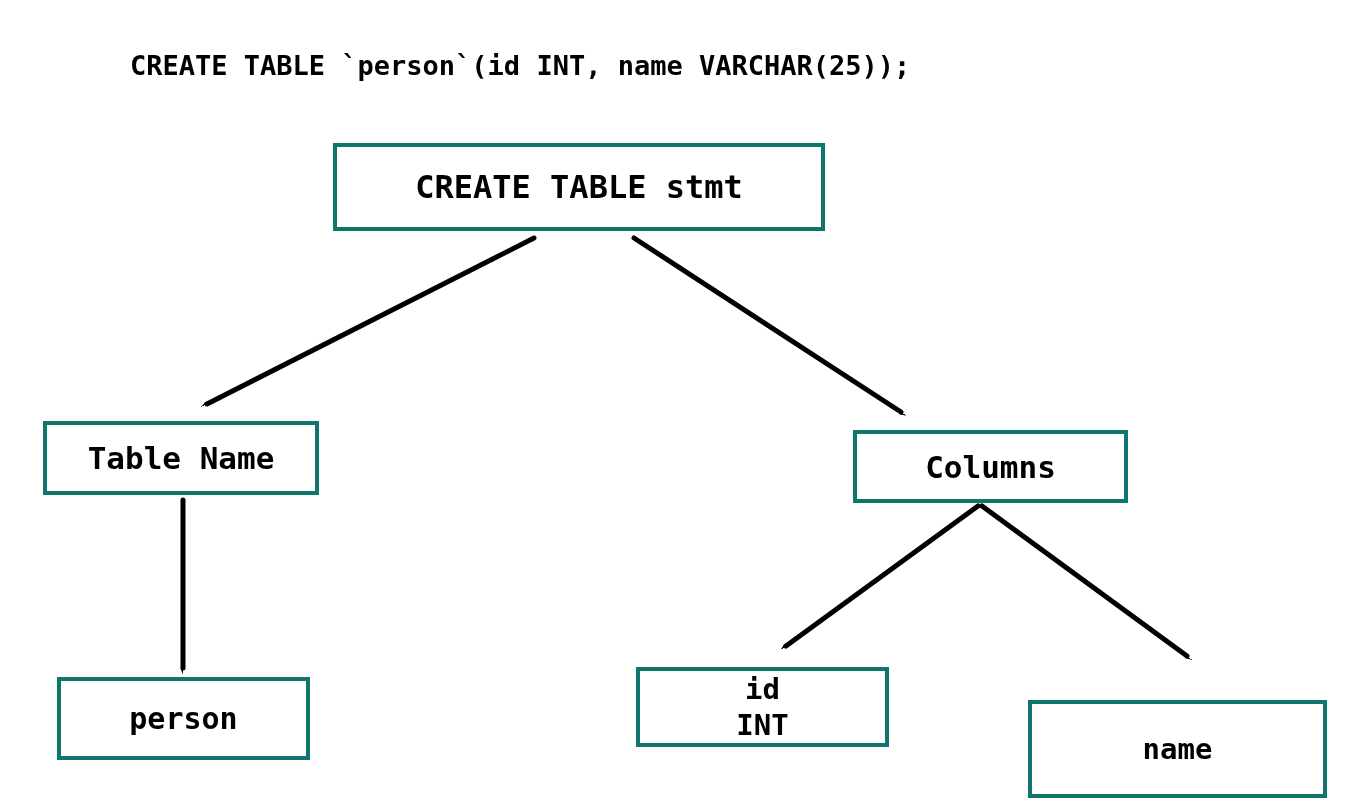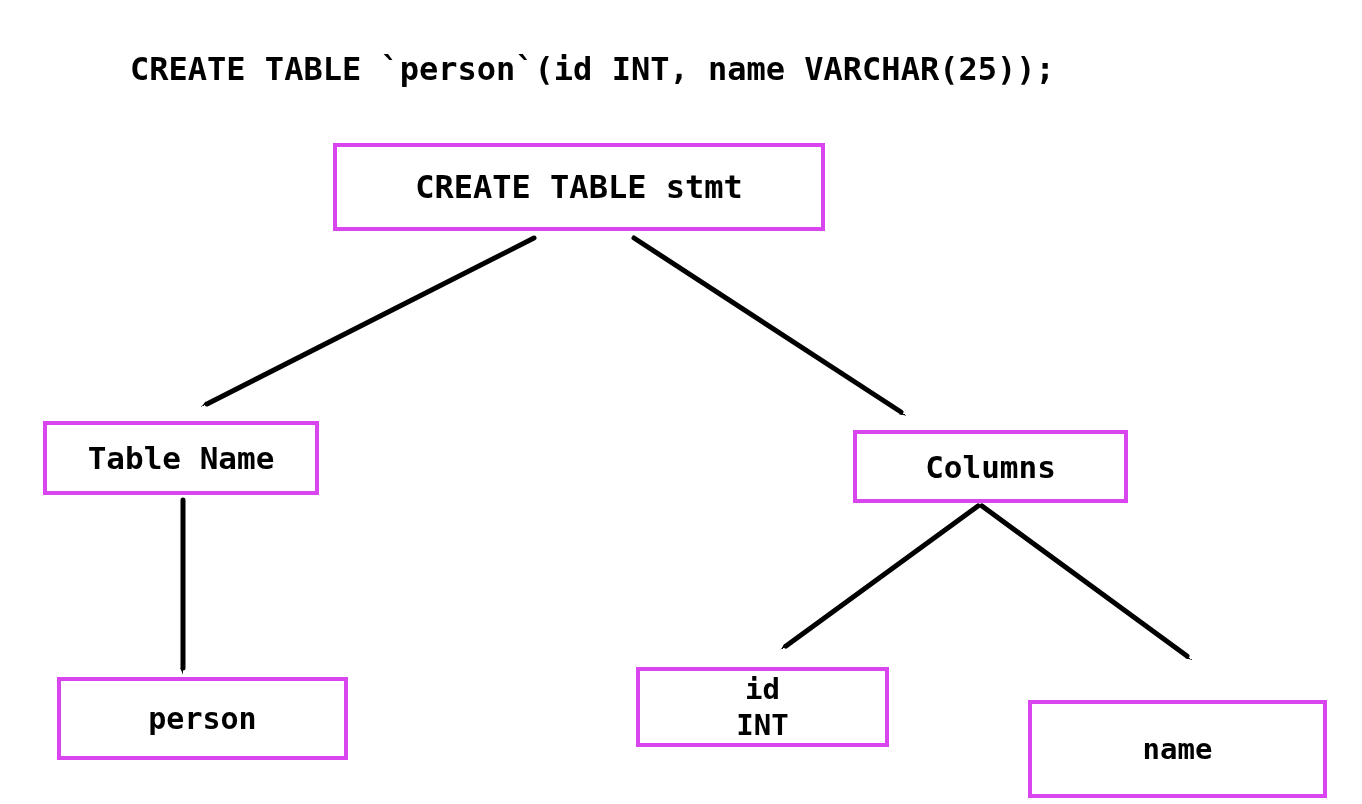--- a/index.html
+++ b/index.html
@@ -13,43 +13,43 @@
     height: 804px;
     background: #ffffff;
     font-family: "DejaVu Sans Mono", "Liberation Mono", monospace;
     color: #000000;
     overflow: hidden;
   }
   .sql-header {
     position: absolute;
     left: 130px;
     top: 50px;
-    font-size: 32px;
+    font-size: 27px;
     font-weight: bold;
     white-space: pre;
     letter-spacing: 0px;
   }
   .node {
     position: absolute;
-    border: 4px solid #d946ef;
+    border: 4px solid #0f766e;
     background: #ffffff;
     display: flex;
     flex-direction: column;
     align-items: center;
     justify-content: center;
     text-align: center;
     font-weight: bold;
     font-size: 30px;
     line-height: 36px;
     box-sizing: border-box;
   }
   .node-root   { left: 333px;  top: 143px; width: 492px; height: 88px;  font-size: 32px; }
   .node-tname  { left: 43px;   top: 421px; width: 276px; height: 74px;  font-size: 31px; }
   .node-cols   { left: 853px;  top: 430px; width: 275px; height: 73px;  font-size: 31px; }
-  .node-person { left: 57px;   top: 677px; width: 291px; height: 83px;  }
+  .node-person { left: 57px;   top: 677px; width: 253px; height: 83px;  }
   .node-id     { left: 636px;  top: 667px; width: 253px; height: 80px; font-size: 29px; }
   .node-name   { left: 1028px; top: 700px; width: 299px; height: 98px;  font-size: 29px; }
   #edge-layer {
     position: absolute;
     left: 0;
     top: 0;
     width: 1362px;
     height: 804px;
     pointer-events: none;
   }

